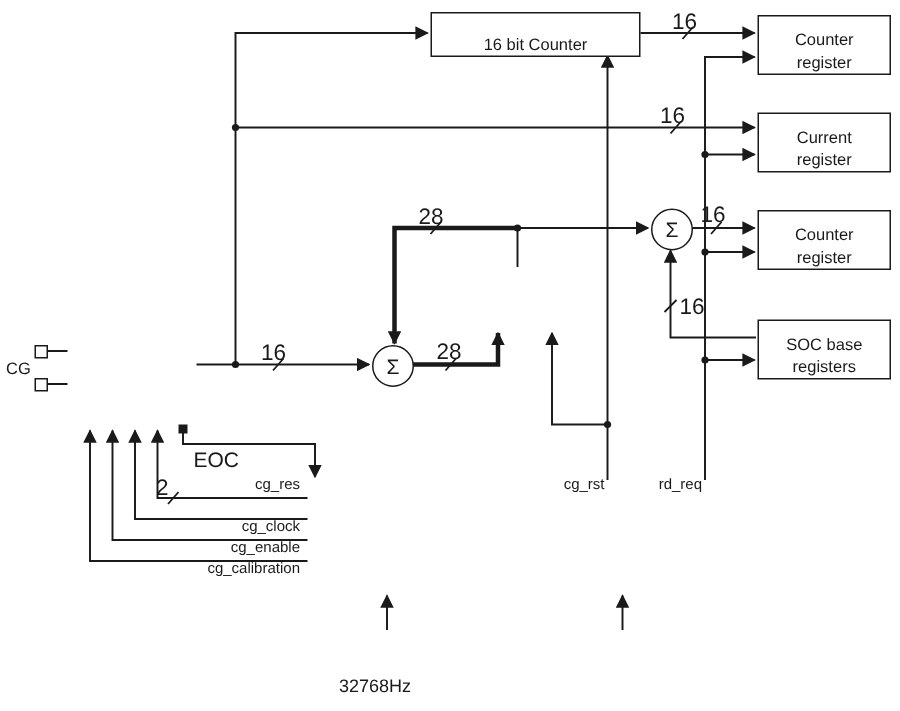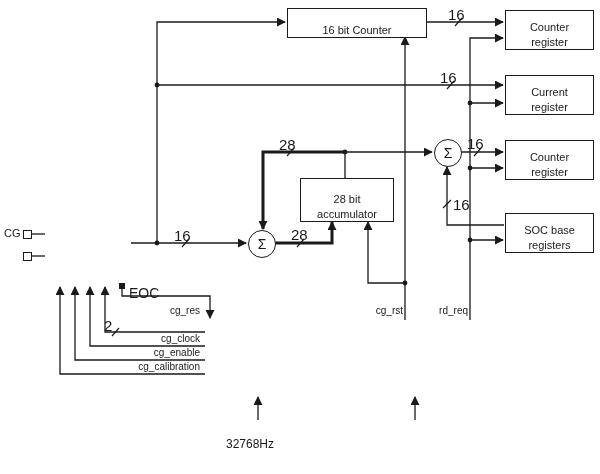--- a/index.html
+++ b/index.html
@@ -11,21 +11,21 @@
     position:absolute;border:1.5px solid #1a1a1a;background:#fff;
     display:flex;align-items:flex-end;justify-content:center;text-align:center;
     font-size:11px;line-height:1.3;z-index:2;white-space:pre-line;
   }
   .sigma{
     position:absolute;width:26px;height:26px;border:1.5px solid #1a1a1a;border-radius:50%;
     background:#fff;display:flex;align-items:center;justify-content:center;
     font-size:14px;z-index:2;
   }
   .pin{position:absolute;width:9px;height:9px;border:1.3px solid #1a1a1a;background:#fff;z-index:2;box-sizing:border-box;}
-  .lbl{position:absolute;font-size:10px;z-index:3;white-space:nowrap;}
+  .lbl{position:absolute;font-size:10px;z-index:3;white-space:nowrap;margin-top:13px;}
   .lbl.r{}
   .bus{position:absolute;font-size:15px;z-index:3;white-space:nowrap;}
   svg.wires{position:absolute;left:0;top:0;z-index:1;}
   .w{fill:none;stroke:#1a1a1a;stroke-width:1.3;}
   .thick{stroke-width:3;}
   .slash{stroke:#1a1a1a;stroke-width:1.2;}
   .dot{fill:#1a1a1a;}
 </style>
 </head>
 <body>
@@ -108,24 +108,20 @@
   <div class="box" style="left:505px;top:140px;width:87px;height:38px">
     <span>Counter
 register</span>
   </div>
 
   <div class="box" style="left:505px;top:213px;width:87px;height:38px">
     <span>SOC base
 registers</span>
   </div>
 
-  <div class="box" style="left:300px;top:178px;width:92px;height:42px">
-    <span>28 bit
-accumulator</span>
-  </div>
 
 
 
 
   <div class="sigma" style="left:248px;top:230px">
     <span>Σ</span>
   </div>
   <div class="sigma" style="left:434px;top:139px">
     <span>Σ</span>
   </div>

